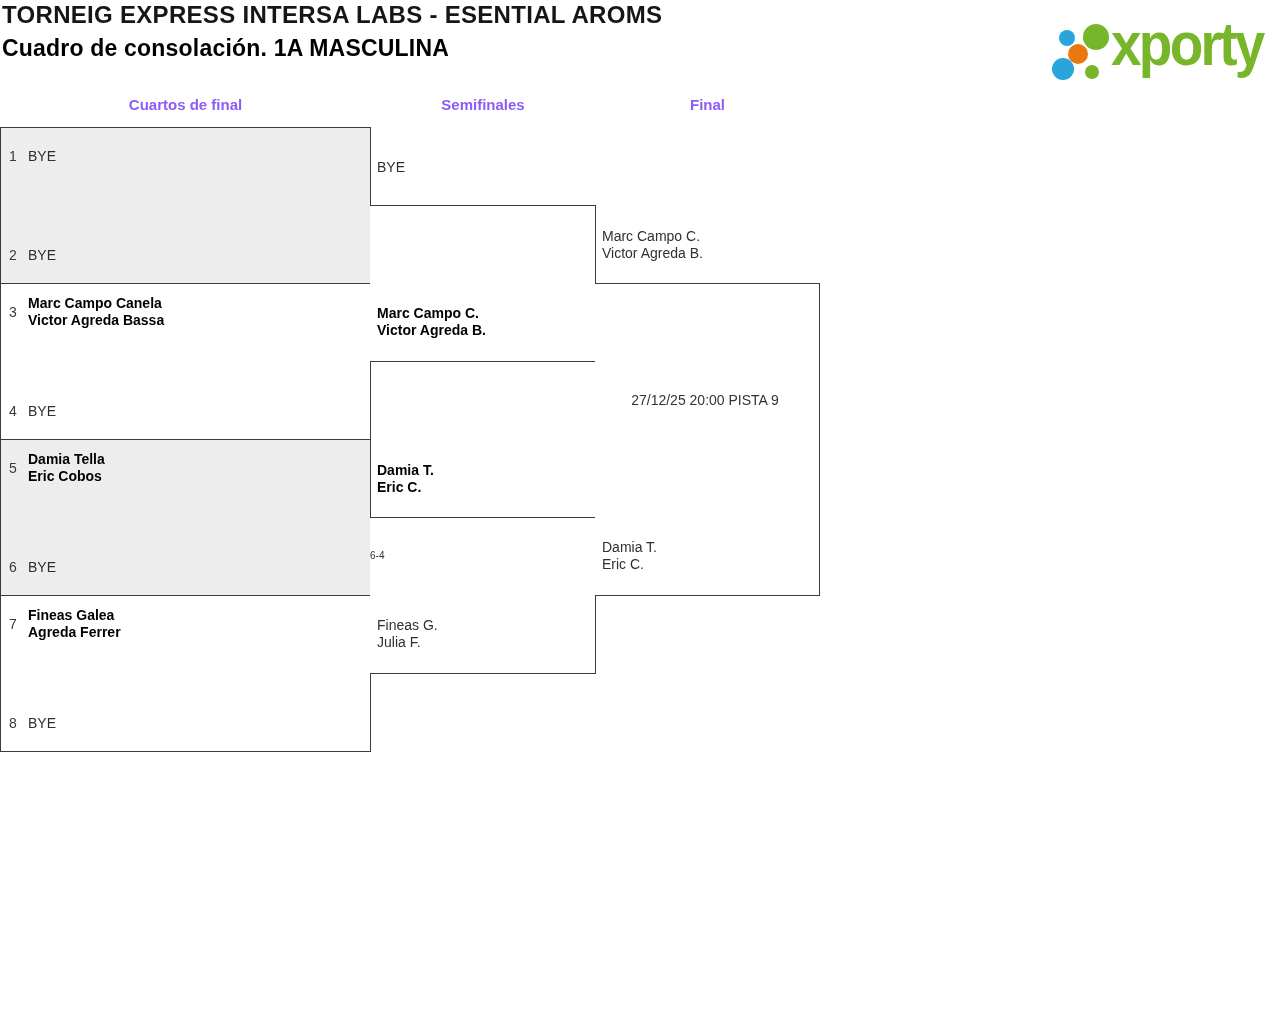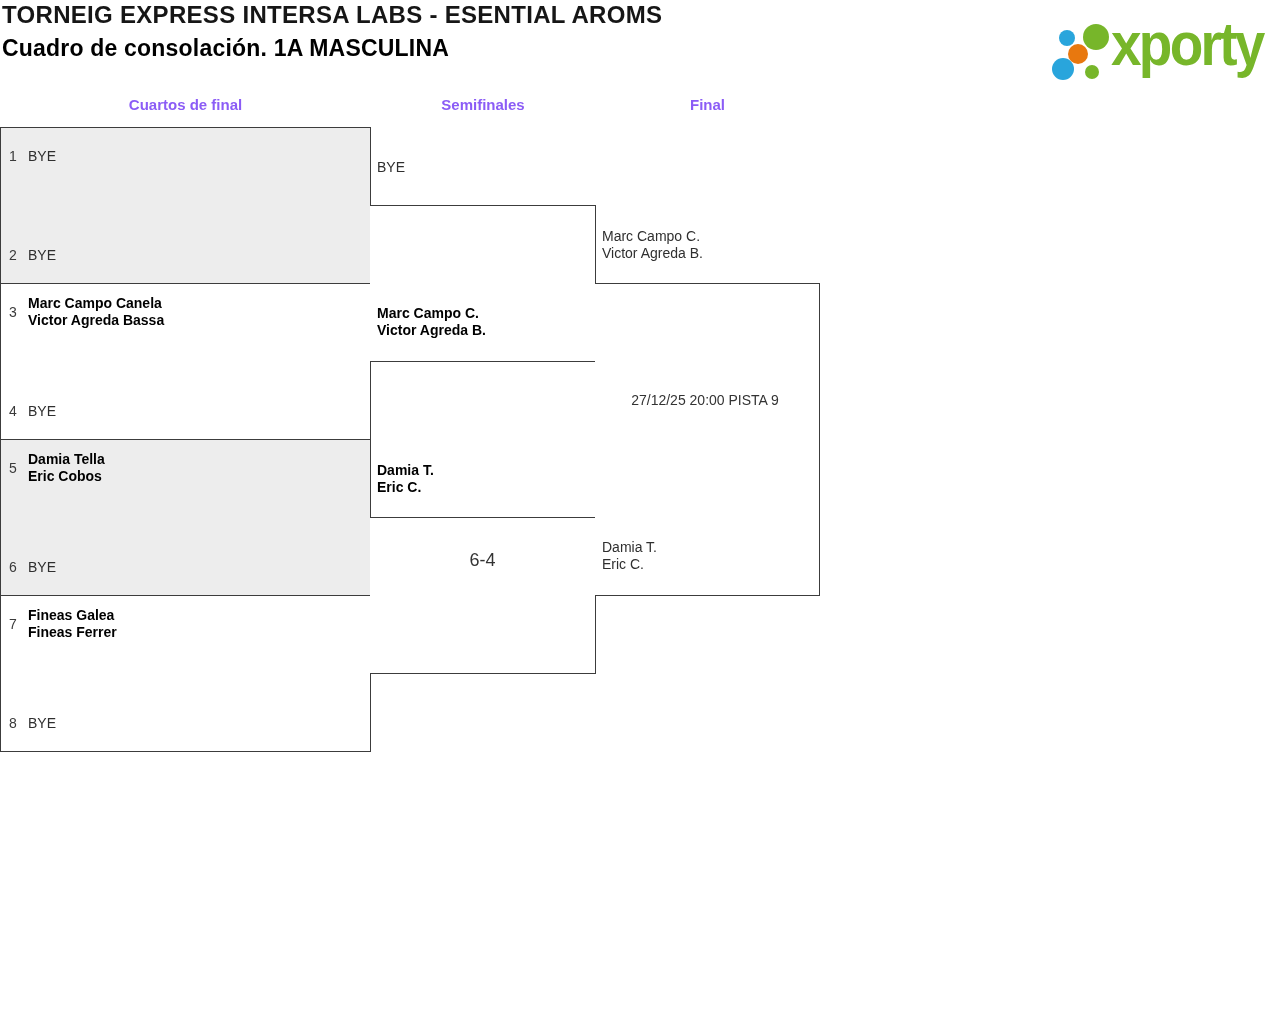--- a/index.html
+++ b/index.html
@@ -45,21 +45,21 @@
   .slot.in-top{top:10px;}
   .slot.in-bottom{bottom:10px;}
   .slot.above{top:-57px;}         
   .slot.on-bottom{bottom:21px;}   
   .seed{flex:none;width:19px;font-size:14px;color:#3a3a3a;}
   .names{font-size:14px;line-height:17px;color:#2f2f2f;}
   .names span{display:block;white-space:nowrap;}
   .winner .names{font-weight:bold;color:#000;}
 
   
-  .score{position:absolute;top:32px;left:0;right:0;text-align:center;font-size:18px;color:#333;}
+  .score{position:absolute;top:32px;left:0;right:0;font-size:10px;color:#333;}
   .schedule{position:absolute;top:108px;left:0;right:4px;text-align:center;font-size:14px;color:#333;white-space:nowrap;}
 </style>
 </head>
 <body>
 
 <div class="abs title">TORNEIG EXPRESS INTERSA LABS - ESENTIAL AROMS</div>
 <div class="abs subtitle">Cuadro de consolación. 1A MASCULINA</div>
 
 <div class="abs logo">
   <span class="dot blue-sm"></span>
@@ -123,21 +123,21 @@
       <span></span>
     </span>
   </div>
 </div>
 
 <div class="box qf qf4">
   <div class="slot in-top winner">
     <span class="seed">7</span>
     <span class="names">
       <span>Fineas Galea</span>
-      <span>Fineas Ferrer</span>
+      <span>Agreda Ferrer</span>
     </span>
   </div>
   <div class="slot in-bottom">
     <span class="seed">8</span>
     <span class="names">
       <span>BYE</span>
       <span></span>
     </span>
   </div>
 </div>
@@ -158,20 +158,26 @@
 </div>
 
 <div class="box sf sf2 open-left">
   <div class="slot above winner">
     <span class="names">
       <span>Damia T.</span>
       <span>Eric C.</span>
     </span>
   </div>
   <div class="score">6-4</div>
+  <div class="slot on-bottom">
+    <span class="names">
+      <span>Fineas G.</span>
+      <span>Julia F.</span>
+    </span>
+  </div>
 </div>
 
 <div class="box final-box open-left">
   <div class="slot above">
     <span class="names">
       <span>Marc Campo C.</span>
       <span>Victor Agreda B.</span>
     </span>
   </div>
   <div class="schedule">27/12/25 20:00 PISTA 9</div>

